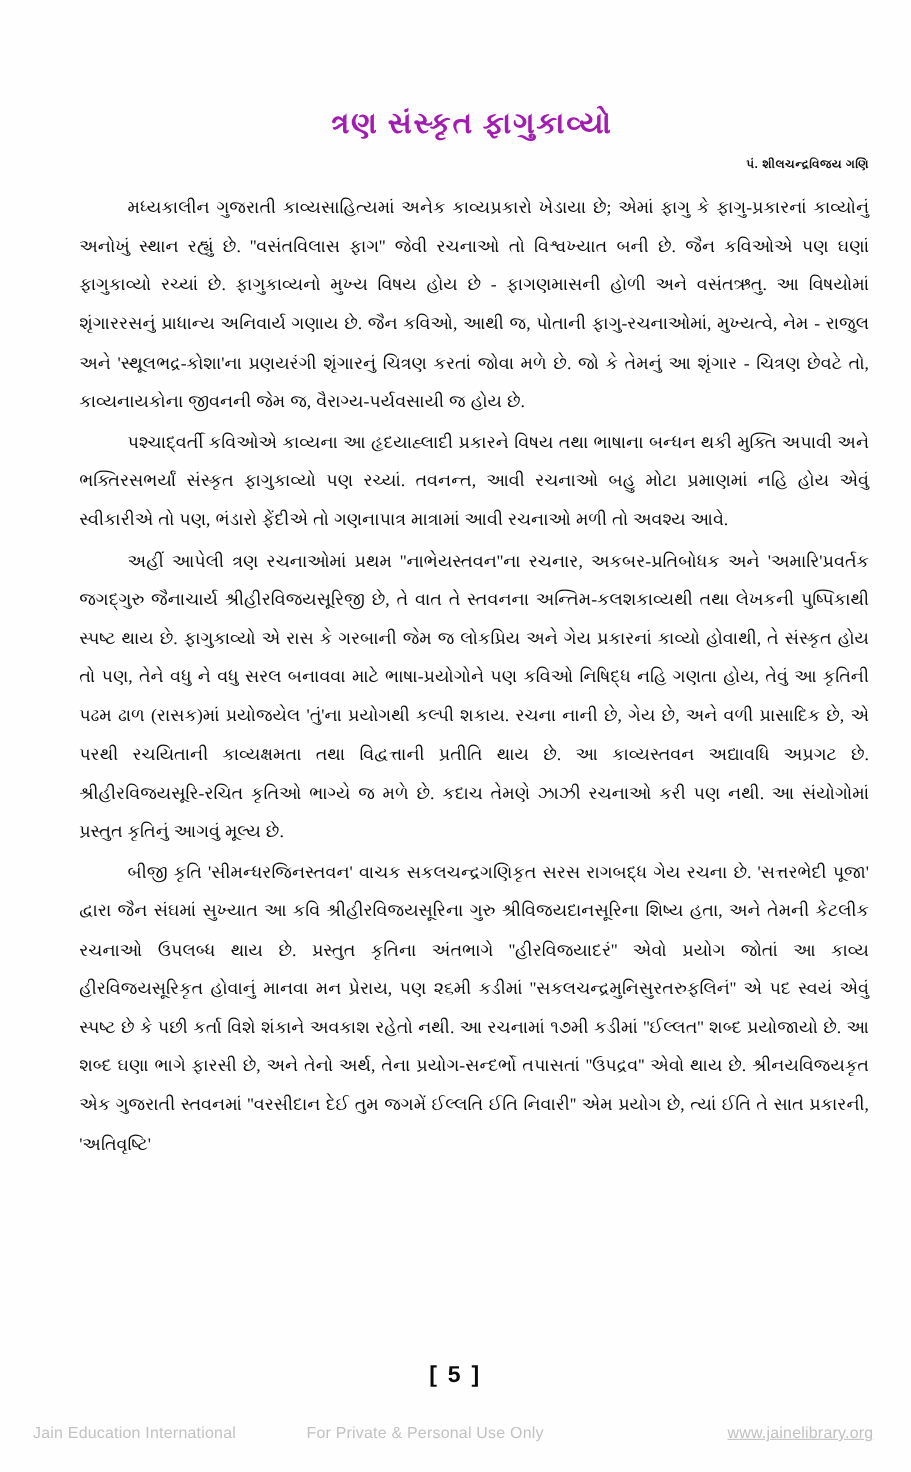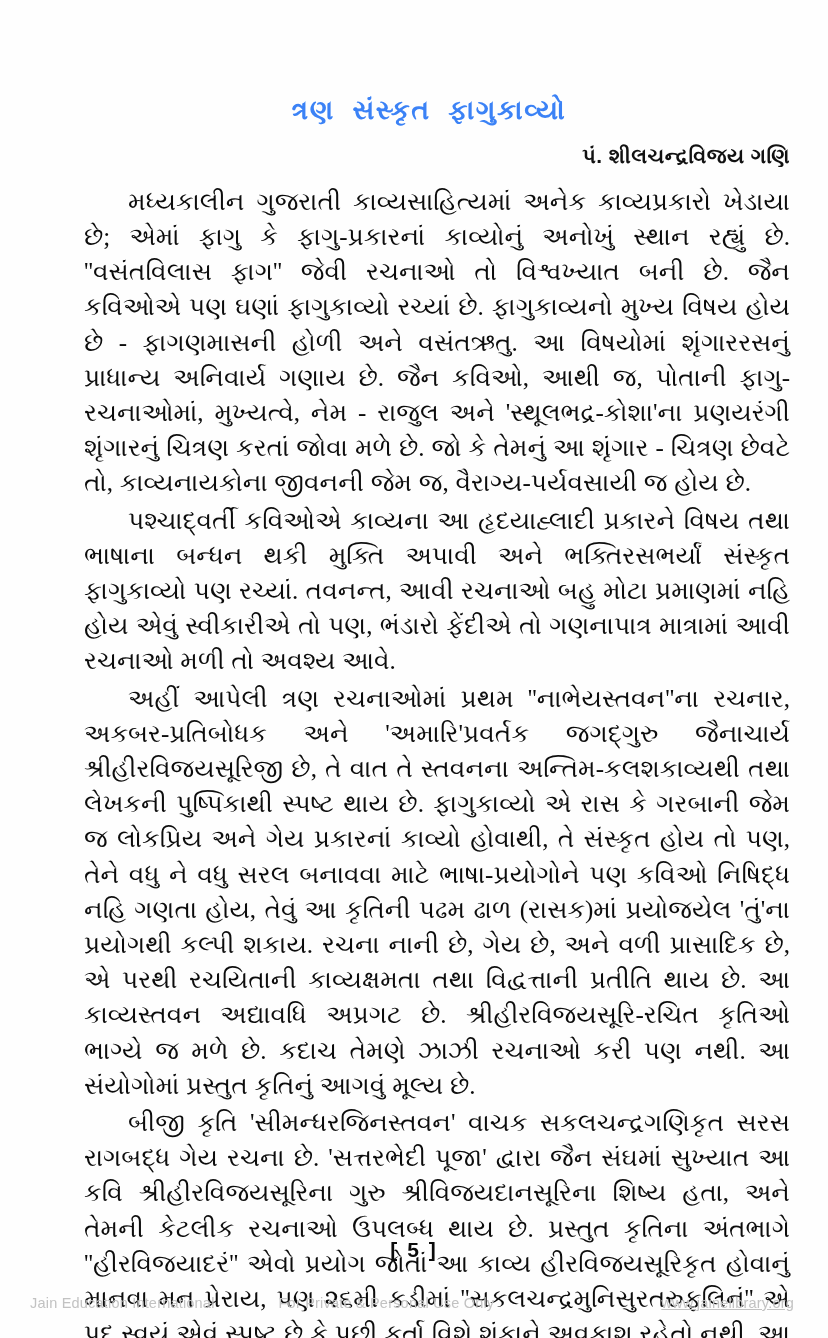--- a/index.html
+++ b/index.html
@@ -22,51 +22,51 @@
     box-sizing: border-box;
     background: #fefefe;
   }
 
   
   .title-block {
     padding-top: 98px;
     text-align: center;
   }
   .doc-title {
-    font-family: Liberation Mono, monospace;
+    font-family: Liberation Serif, serif;
     font-size: 27px;
     font-weight: 700;
     letter-spacing: 1.5px;
-    color: #3b82f6;
+    color: #a21caf;
     line-height: 1.1;
     margin: 0;
     padding-left: 30px;
   }
   .author-line {
     margin: 16px 38px 0 0;
     text-align: right;
     font-family: "Liberation Sans", "DejaVu Sans", sans-serif;
-    font-size: 21px;
+    font-size: 11px;
     font-weight: 700;
     color: #111111;
     letter-spacing: 0.4px;
   }
 
   
   .body-text {
     margin: 16px 38px 0 68px;
     width: 722px;
     box-sizing: border-box;
   }
   .para {
-    margin: 0 0 2px 16px;
+    margin: 0 0 2px 4px;
     text-align: justify;
     text-justify: inter-word;
     font-family: "Liberation Serif", "DejaVu Serif", serif;
-    font-size: 25px;
+    font-size: 16px;
     line-height: 35.2px;
     color: #0c0c0c;
     text-indent: 44px;
     word-spacing: 0.5px;
   }
   .para:last-child {
     margin-bottom: 0;
   }
 
   

